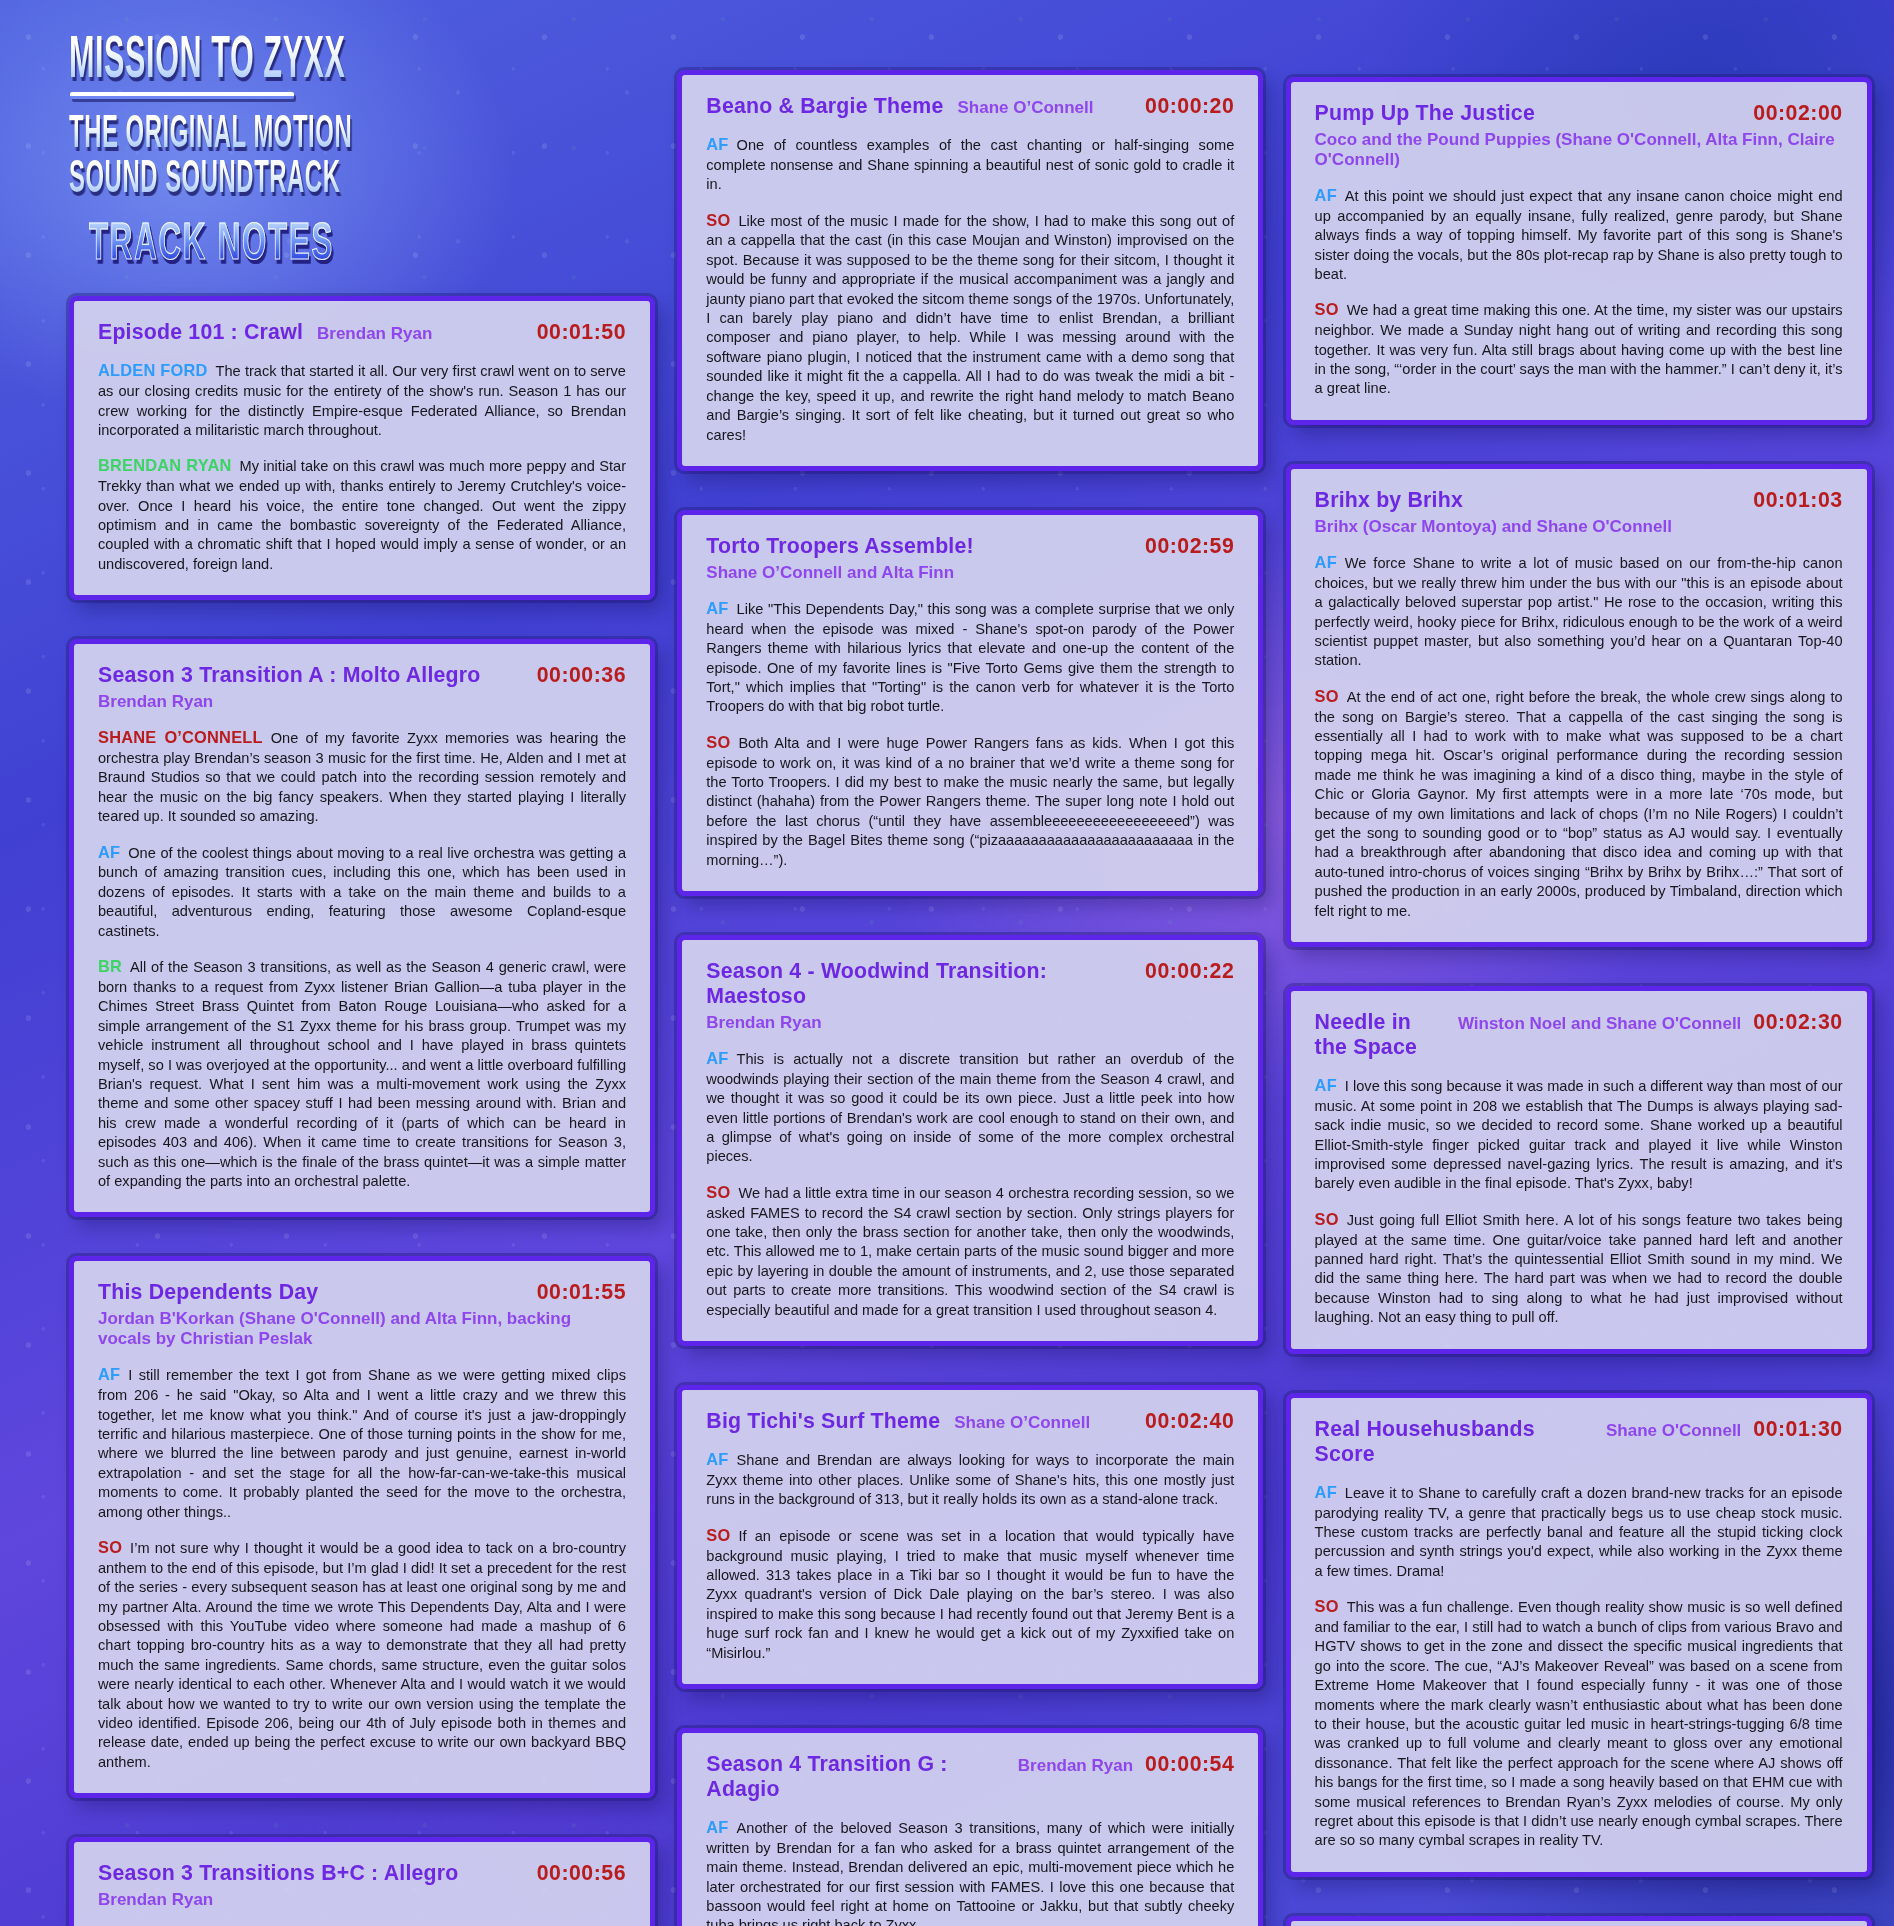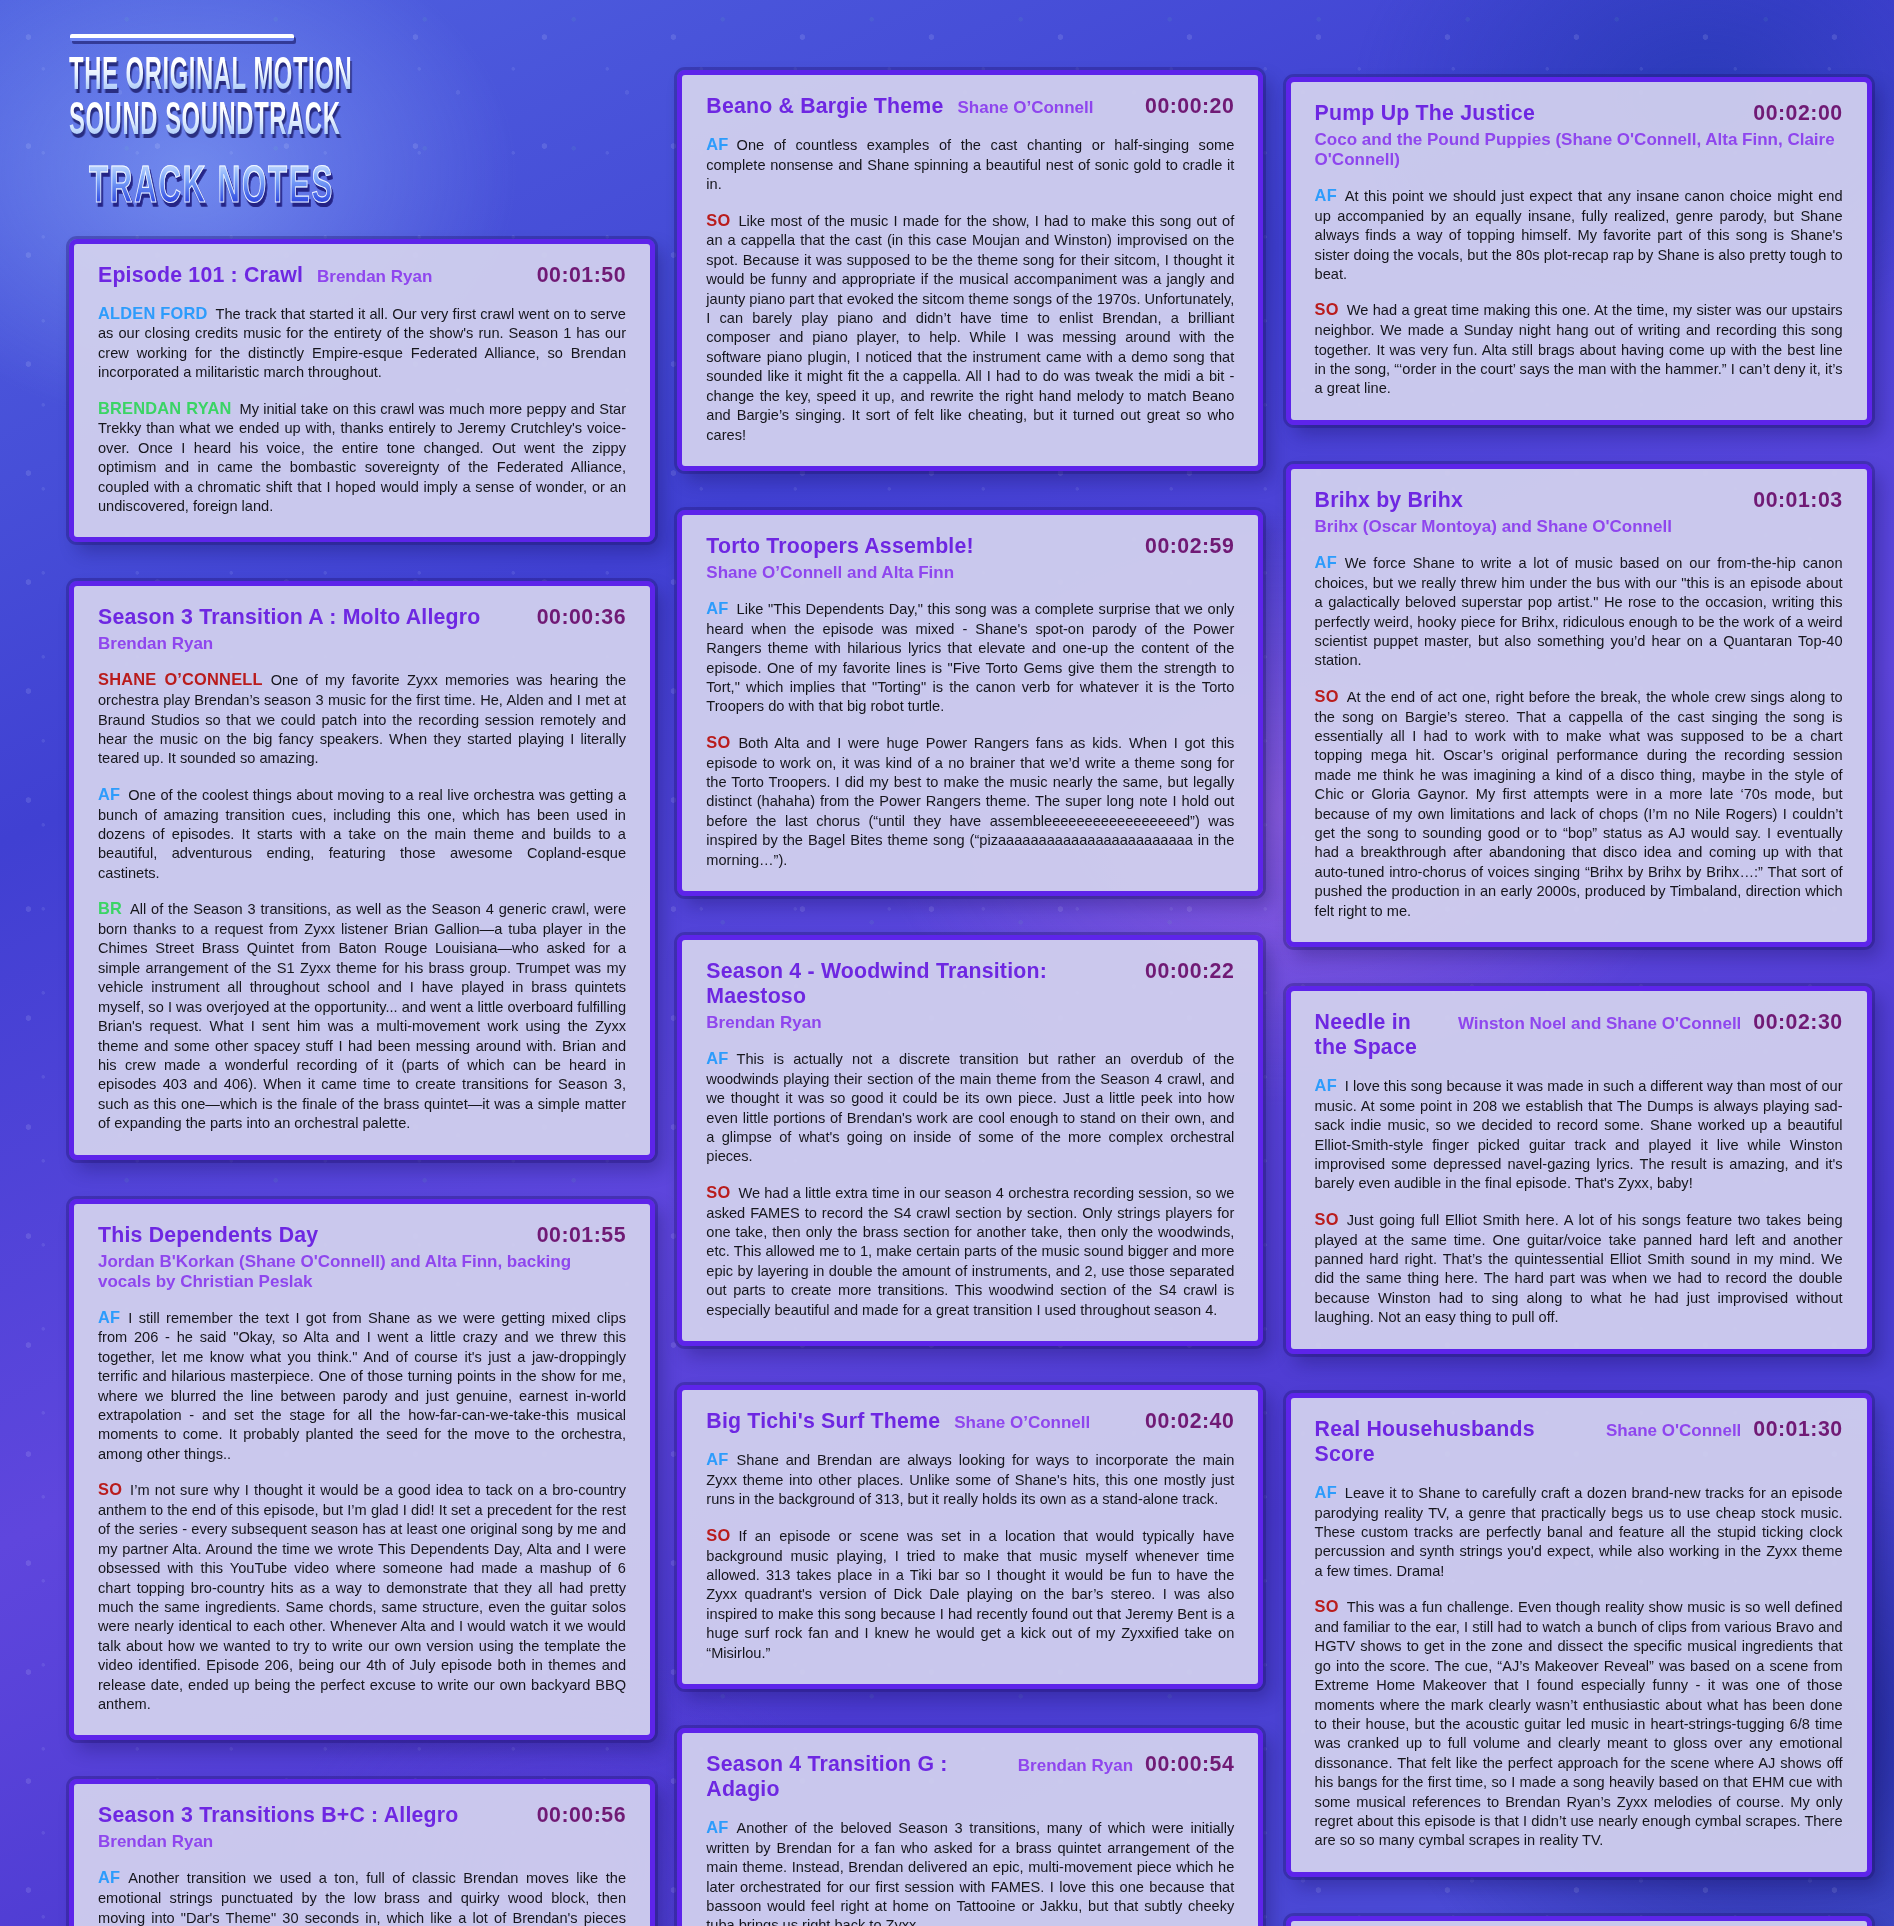--- a/index.html
+++ b/index.html
@@ -62,38 +62,39 @@
     background:rgba(209,208,238,.94);
     border:5.5px solid #5d24ea;border-radius:8px;
     box-shadow:0 0 0 3px rgba(32,16,112,.35), 8px 10px 18px rgba(18,10,80,.30);
     padding:19px 24px 21px 24px;margin-bottom:39px;
   }
   .card-head{display:flex;align-items:baseline;}
   .t-title{font-weight:bold;font-size:21.3px;color:#6e27e2;letter-spacing:0.2px;}
   .t-artist{font-weight:bold;color:#8f46ee;}
   .t-artist.inline{font-size:17px;margin-left:14px;white-space:nowrap;}
   .t-artist.below{font-size:17px;margin-top:4px;}
-  .t-time{font-weight:bold;font-size:21.3px;color:#701a75;margin-left:auto;padding-left:12px;letter-spacing:0.5px;}
+  .t-time{font-weight:bold;font-size:21.3px;color:#b91c1c;margin-left:auto;padding-left:12px;letter-spacing:0.5px;}
   p.note{
     font-size:14.6px;line-height:1.33;color:#16161c;text-align:justify;
     margin:15px 0 0 0;
   }
   .spk{font-weight:bold;font-size:16.4px;letter-spacing:0.2px;margin-right:8px;}
   .spk-blue{color:#2d9cfc;}
   .spk-red{color:#b91c1c;}
   .spk-green{color:#3bd465;}
 </style>
 </head>
 <body>
 
 <div class="speckles"></div>
 
 <div class="page">
   <div class="col left">
     <div class="title-block">
+      <div><span class="disp l1">MISSION TO ZYXX</span></div>
       <div class="rule"></div>
       <div><span class="disp l23">THE ORIGINAL MOTION</span></div>
       <div><span class="disp l23">SOUND SOUNDTRACK</span></div>
       <div class="subtitle-wrap"><span class="disp sub">TRACK NOTES</span></div>
     </div>
   <article class="card">
         <div class="card-head">
           <span class="t-title">Episode 101 : Crawl</span>
           <span class="t-artist inline">Brendan Ryan</span>
           <span class="t-time">00:01:50</span>

